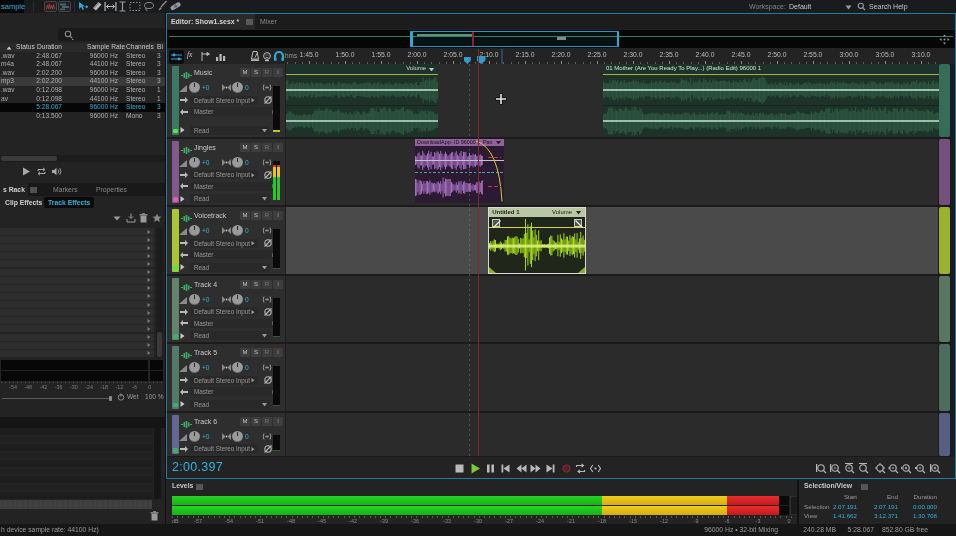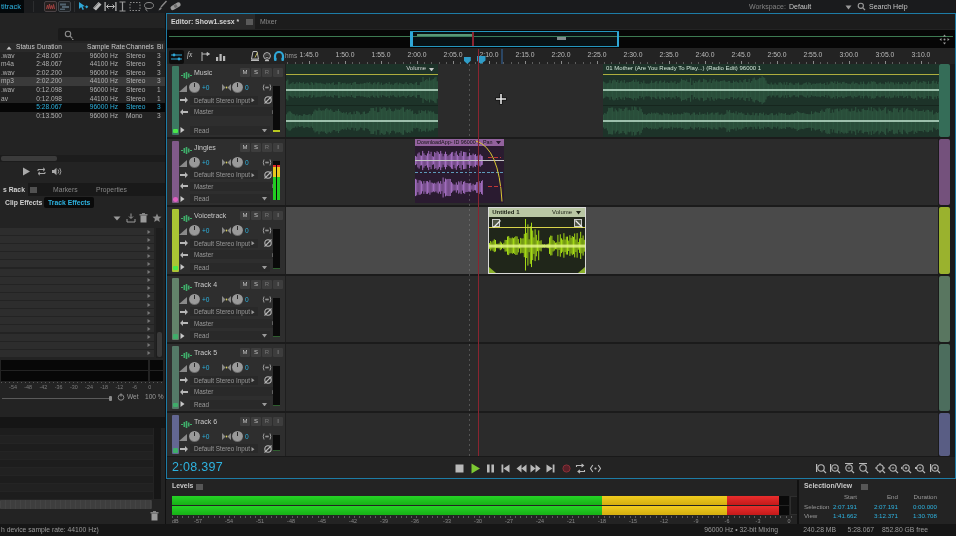--- a/index.html
+++ b/index.html
@@ -38,21 +38,21 @@
   #selview{position:absolute;left:799px;top:480px;width:157px;height:44px;background:#232323;}
   #bp-div{position:absolute;left:797px;top:480px;width:2px;height:44px;background:#111;}
   #statusbar{position:absolute;left:0;top:524px;width:956px;height:12px;background:#161616;
              font-size:6.8px;color:#9a9a9a;line-height:12px;}
 </style>
 </head>
 <body>
 
 <div id="app">
   <div id="topbar">
-      <div class="txt" style="left: 0px; top: 0px; width: 24px; height: 13px; background: rgb(4, 8, 10); color: rgb(46, 179, 224); font-size: 7.5px; line-height: 13px; padding-left: 1px;">titrack</div>
+      <div class="txt" style="left: 0px; top: 0px; width: 24px; height: 13px; background: rgb(4, 8, 10); color: rgb(46, 179, 224); font-size: 7.5px; line-height: 13px; padding-left: 1px;">sample</div>
       <div style="position: absolute; left: 33px; top: 1px; width: 1px; height: 11px; background: rgb(44, 45, 47);"></div>
       <div style="position: absolute; left: 74px; top: 1px; width: 1px; height: 11px; background: rgb(44, 45, 47);"></div>
       <div style="position: absolute; left: 44px; top: 1px;">
         <svg width="13" height="11" viewBox="0 0 13 11">
           <rect x="0.5" y="0.5" width="12" height="10" rx="1.5" fill="#26201f" stroke="#4a4245"></rect>
           <path d="M2.5 8 L3.5 4 L4.5 8 L5.5 3 L6.5 8 L7.5 4.5 L8.5 8 L9.5 3.5 L10.5 8" stroke="#a04040" stroke-width="1" fill="none"></path>
         </svg>
       </div>
       <div style="position: absolute; left: 58px; top: 1px;">
         <svg width="13" height="11" viewBox="0 0 13 11">
@@ -1246,21 +1246,21 @@
       </div>
       <div style="position: absolute; left: 301.8px; top: 50px; width: 1px; height: 392px; background: repeating-linear-gradient(rgb(138, 138, 138) 0px, rgb(138, 138, 138) 2px, transparent 2px, transparent 5px); opacity: 0.42;"></div>
       <div style="position: absolute; left: 310.5px; top: 35px; width: 1px; height: 407px; background: rgb(138, 36, 48); z-index: 30;"></div>
       <div style="position: absolute; left: 328px; top: 79px; z-index: 40;">
         <svg width="12" height="12" viewBox="0 0 12 12">
           <path d="M6 0.5 V11.5 M0.5 6 H11.5" stroke="#0a0a0a" stroke-width="3"></path>
           <path d="M6 1 V11 M1 6 H11" stroke="#e8e8e8" stroke-width="1.6"></path>
         </svg>
       </div>
       <div style="position: absolute; left: 0px; top: 442px; width: 788px; height: 22px; background: rgb(35, 35, 35); border-top: 1px solid rgb(25, 25, 25);">
-        <div class="txt" style="left: 5px; top: 3px; font-size: 12.5px; color: rgb(46, 179, 224); letter-spacing: 0.3px;">2:08.397</div>
+        <div class="txt" style="left: 5px; top: 3px; font-size: 12.5px; color: rgb(46, 179, 224); letter-spacing: 0.3px;">2:00.397</div>
         <div style="position: absolute; left: 287px; top: 5.5px;">
           <svg width="11" height="11" viewBox="0 0 11 11">
             <rect x="1.5" y="1.5" width="8" height="8" fill="#b9b9b9"></rect>
           </svg>
         </div>
         <div style="position: absolute; left: 303px; top: 5.5px;">
           <svg width="11" height="11" viewBox="0 0 11 11">
             <path d="M1.5 0.5 L10 5.5 L1.5 10.5 Z" fill="#7cc832"></path>
           </svg>
         </div>

